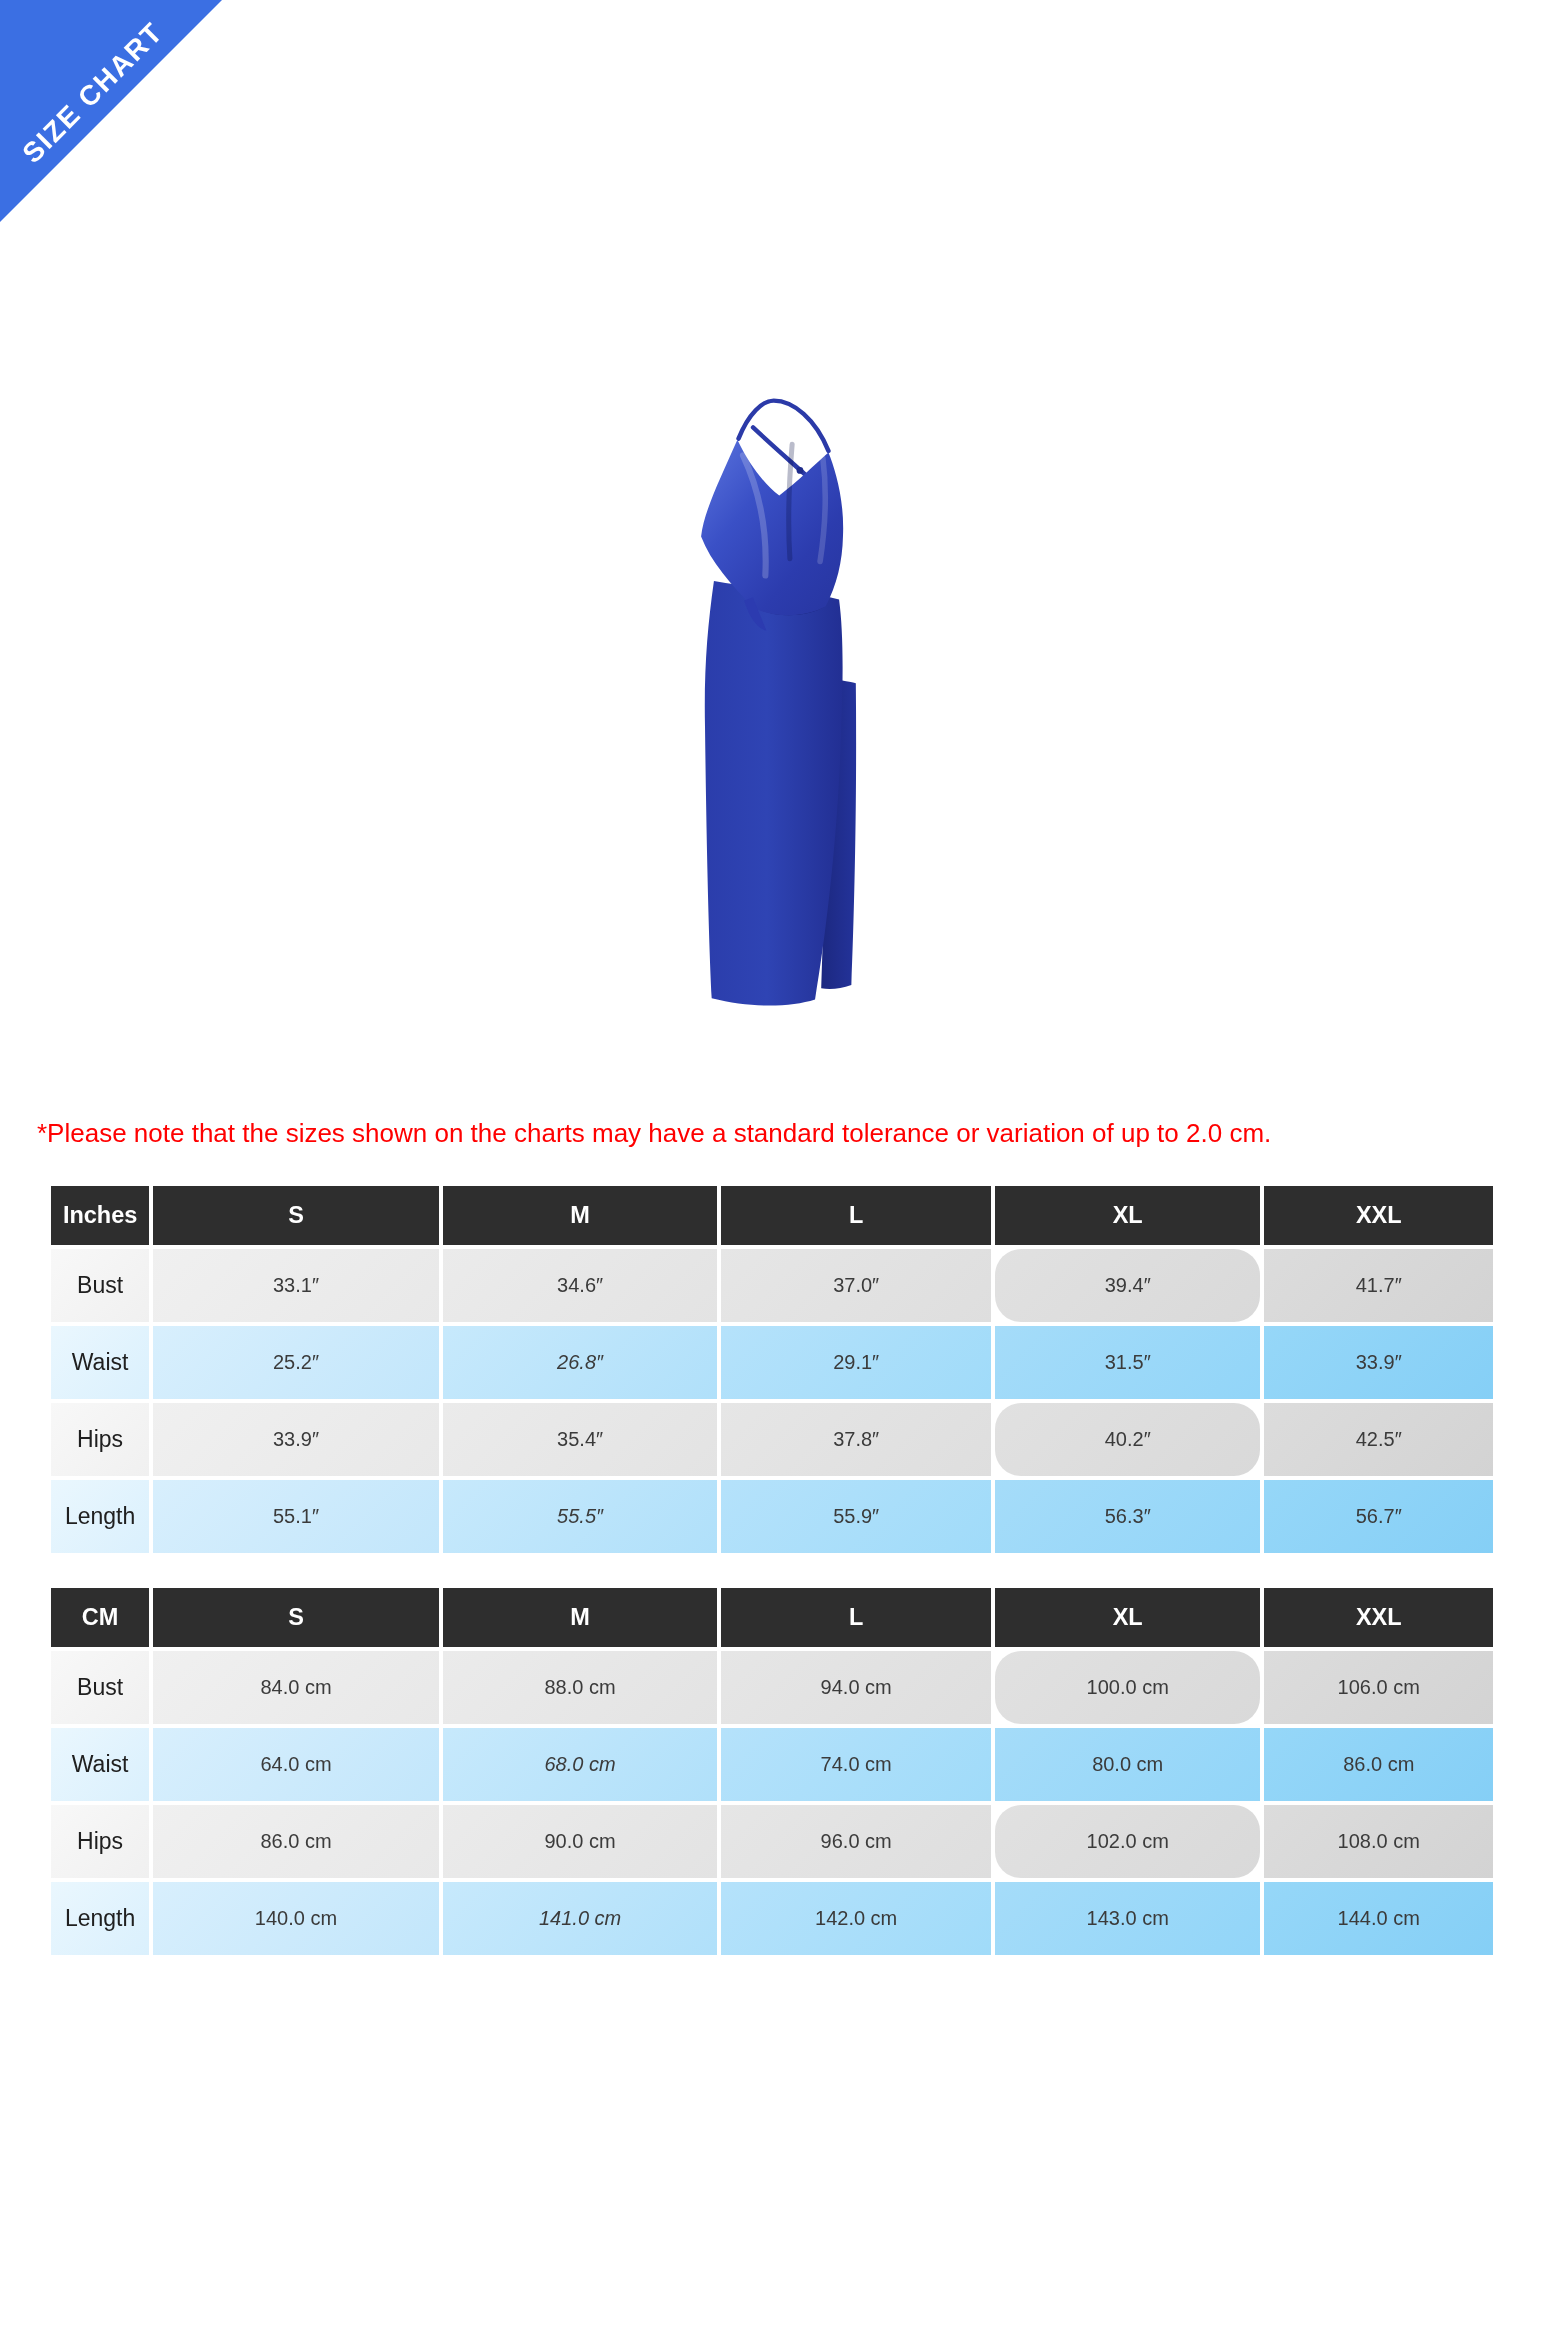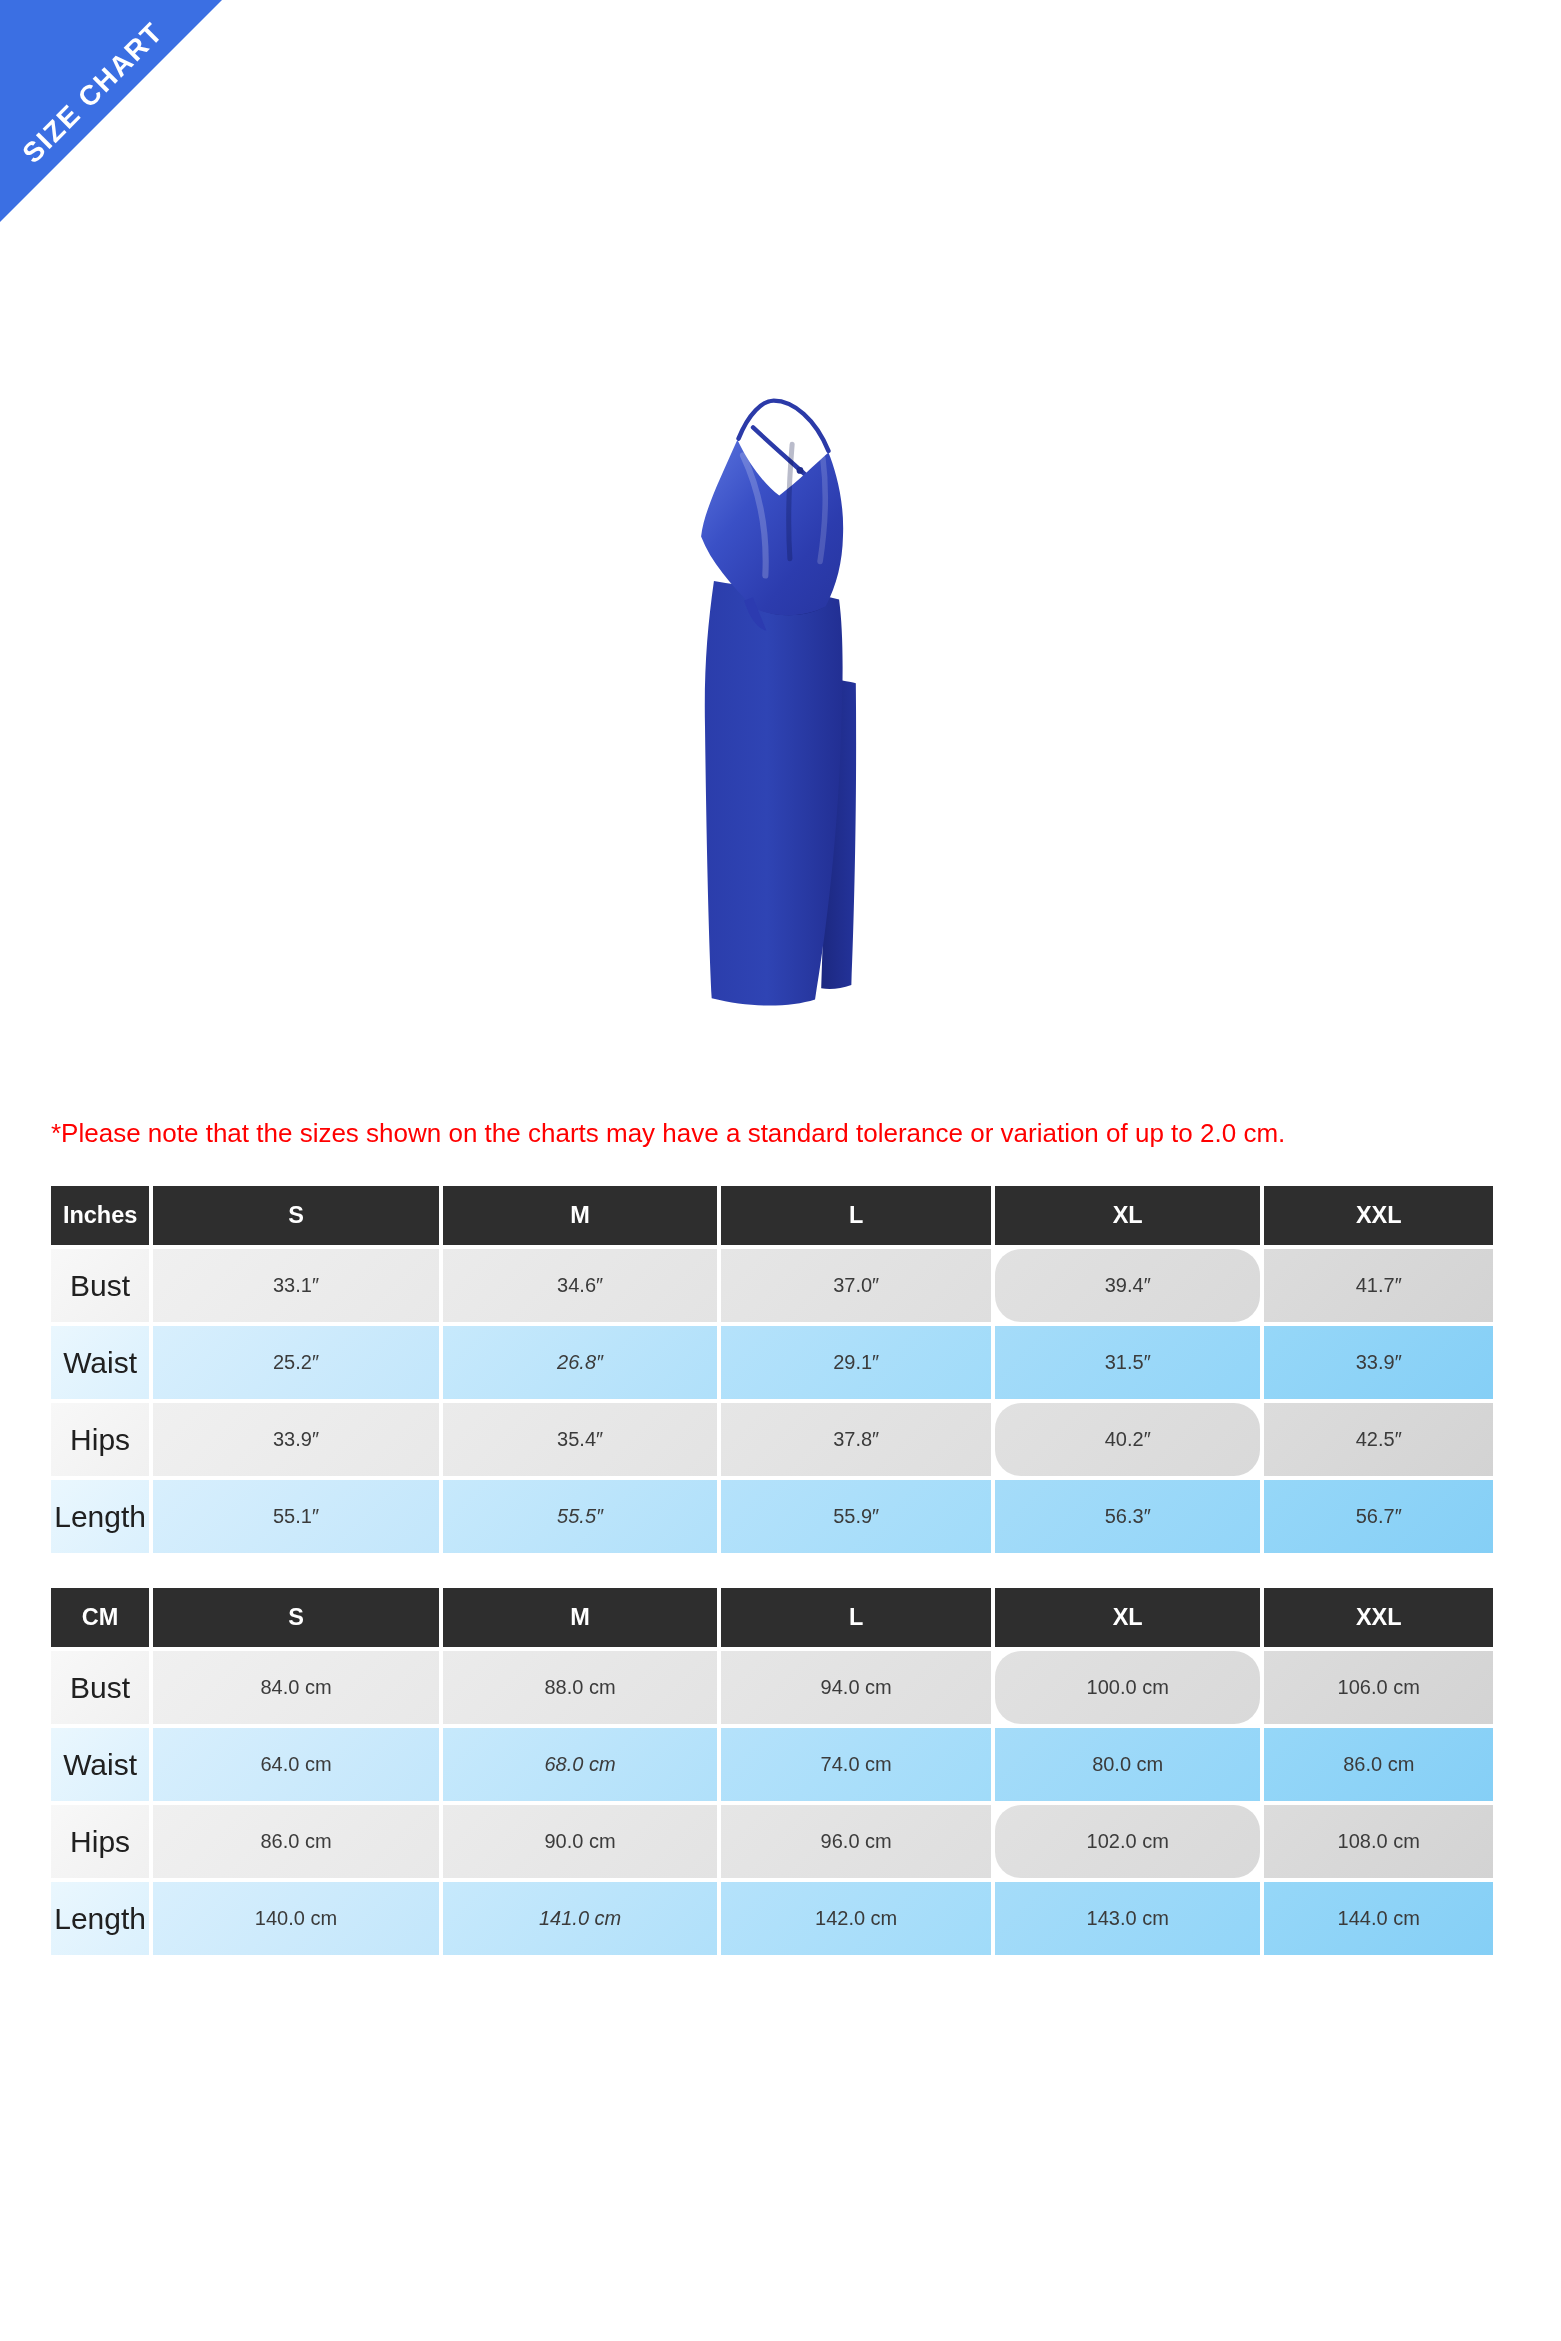--- a/index.html
+++ b/index.html
@@ -22,42 +22,42 @@
     transform: rotate(-45deg);
     color: #ffffff; font-size: 28px; font-weight: 700; letter-spacing: 1.7px;
     white-space: nowrap;
   }
 
   
   .dress { position: absolute; left: 659px; top: 366px; width: 235px; height: 648px; }
 
   
   .note {
-    position: absolute; left: 51px; top: 1118px; margin: 0;
+    position: absolute; left: 37px; top: 1118px; margin: 0;
     font-size: 26px; line-height: 1.2; color: #ff0000; white-space: nowrap;
   }
 
   
   table.size-table {
     position: absolute; left: 47px; width: 1450px;
     border-collapse: separate; border-spacing: 4.5px; table-layout: fixed;
   }
   #table-inches { top: 1182px; }
   #table-cm     { top: 1584px; }
 
   .size-table th {
     height: 59px; padding: 0;
     background: #2e2e2e; color: #ffffff;
     font-size: 23.5px; font-weight: 700; text-align: center; vertical-align: middle; margin-left: 40px;
   }
   .size-table td {
     height: 73px; padding: 0;
     font-size: 20px; color: #3b3b3b; text-align: center; vertical-align: middle;
   }
-  .size-table td.c0 { font-size: 30px; color: #202020; }
+  .size-table td.c0 { font-size: 23px; color: #202020; }
 
   
   .row-gray .c0 { background: linear-gradient(135deg,#f8f8f8,#f0f0f0); }
   .row-gray .c1 { background: linear-gradient(135deg,#f0f0f0,#e8e8e8); }
   .row-gray .c2 { background: linear-gradient(135deg,#ebebeb,#e3e3e3); }
   .row-gray .c3 { background: linear-gradient(135deg,#e6e6e6,#dedede); }
   .row-gray .c4 { background: linear-gradient(135deg,#e1e1e1,#d9d9d9); border-radius: 26px; }
   .row-gray .c5 { background: linear-gradient(135deg,#dcdcdc,#d3d3d3); }
 
   

